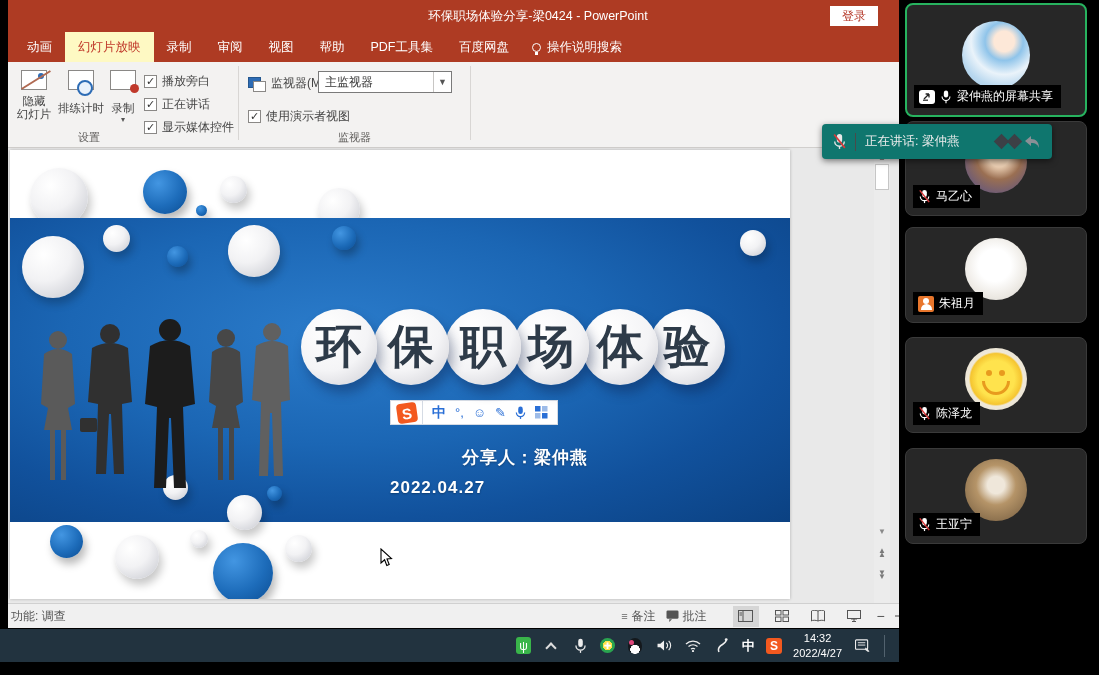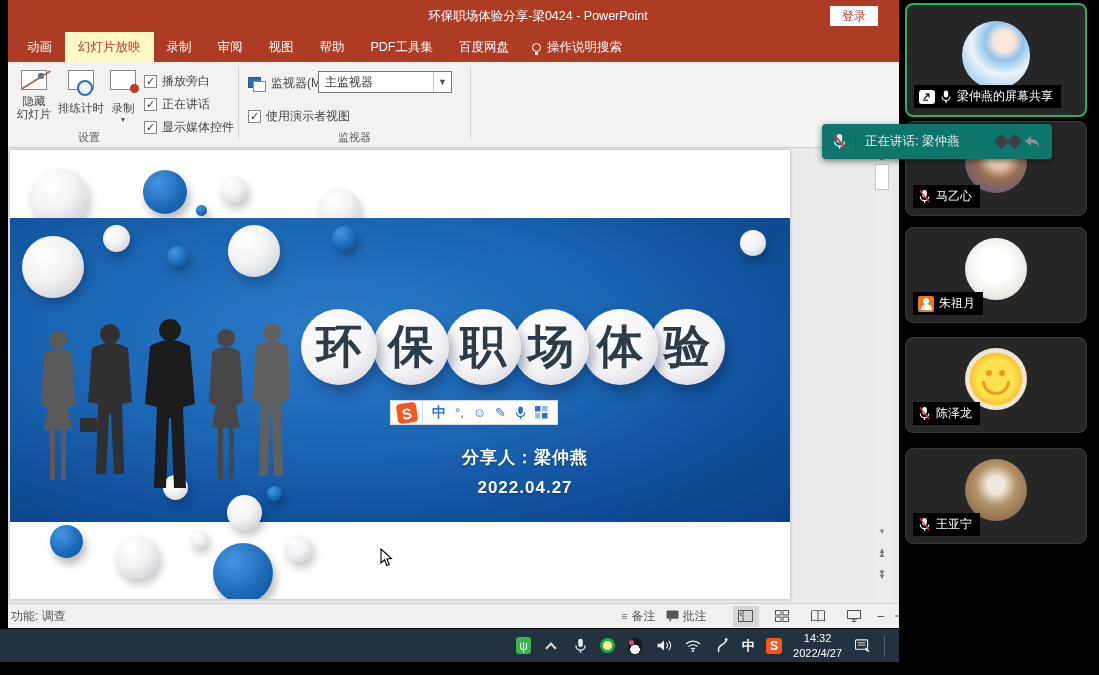--- a/index.html
+++ b/index.html
@@ -64,21 +64,21 @@
     box-shadow:4px 8px 12px rgba(10,30,70,.38);display:flex;align-items:center;justify-content:center;
     font-size:46px;font-weight:600;color:#2e3b49;}
   #sogou-bar{position:absolute;left:380px;top:250px;height:25px;display:flex;align-items:stretch;}
   #sogou-logo-box{width:33px;background:#fff;border:1px solid #d5dbe4;display:flex;align-items:center;justify-content:center;}
   .sogou-s{width:20px;height:20px;background:#f3591f;border-radius:4px;color:#fff;font-weight:bold;font-size:15px;
     display:flex;align-items:center;justify-content:center;transform:rotate(-8deg);}
   #sogou-items{background:#fff;border:1px solid #d5dbe4;border-left:none;display:flex;align-items:center;gap:9px;padding:0 9px;color:#2a6fd6;}
   #sogou-items .zh{font-size:14px;font-weight:bold;}
   #sogou-items .g{font-size:13px;}
   #presenter-line{position:absolute;left:380px;top:296px;width:270px;text-align:center;color:#fff;font-size:17px;font-weight:bold;letter-spacing:1px;text-shadow:0 1px 2px rgba(0,0,0,.3);}
-  #date-line{position:absolute;left:380px;top:328px;width:270px;text-align:center;color:#fff;font-size:17px;font-weight:bold;letter-spacing:1px;text-shadow:0 1px 2px rgba(0,0,0,.3);}
+  #date-line{position:absolute;left:380px;top:328px;width:270px;text-align:left;color:#fff;font-size:17px;font-weight:bold;letter-spacing:1px;text-shadow:0 1px 2px rgba(0,0,0,.3);}
 
   
   #vscroll{left:866px;top:150px;width:16px;height:453px;background:#ececec;}
   .scr-arrow{position:absolute;left:0;width:16px;height:14px;display:flex;align-items:center;justify-content:center;font-size:8px;color:#8a8a8a;}
   #scr-thumb{position:absolute;left:1px;top:14px;width:14px;height:26px;background:#fff;border:1px solid #c6c6c6;}
   .dbl{display:flex;flex-direction:column;line-height:.55;font-size:8px;color:#7a7a7a;align-items:center;}
 
   
   #statusbar{left:0;top:603px;width:100%;height:25px;background:#f0f0f0;border-top:1px solid #d0d0d0;display:flex;align-items:center;font-size:12px;color:#555;}
   #sb-left{padding-left:3px;white-space:nowrap;}

